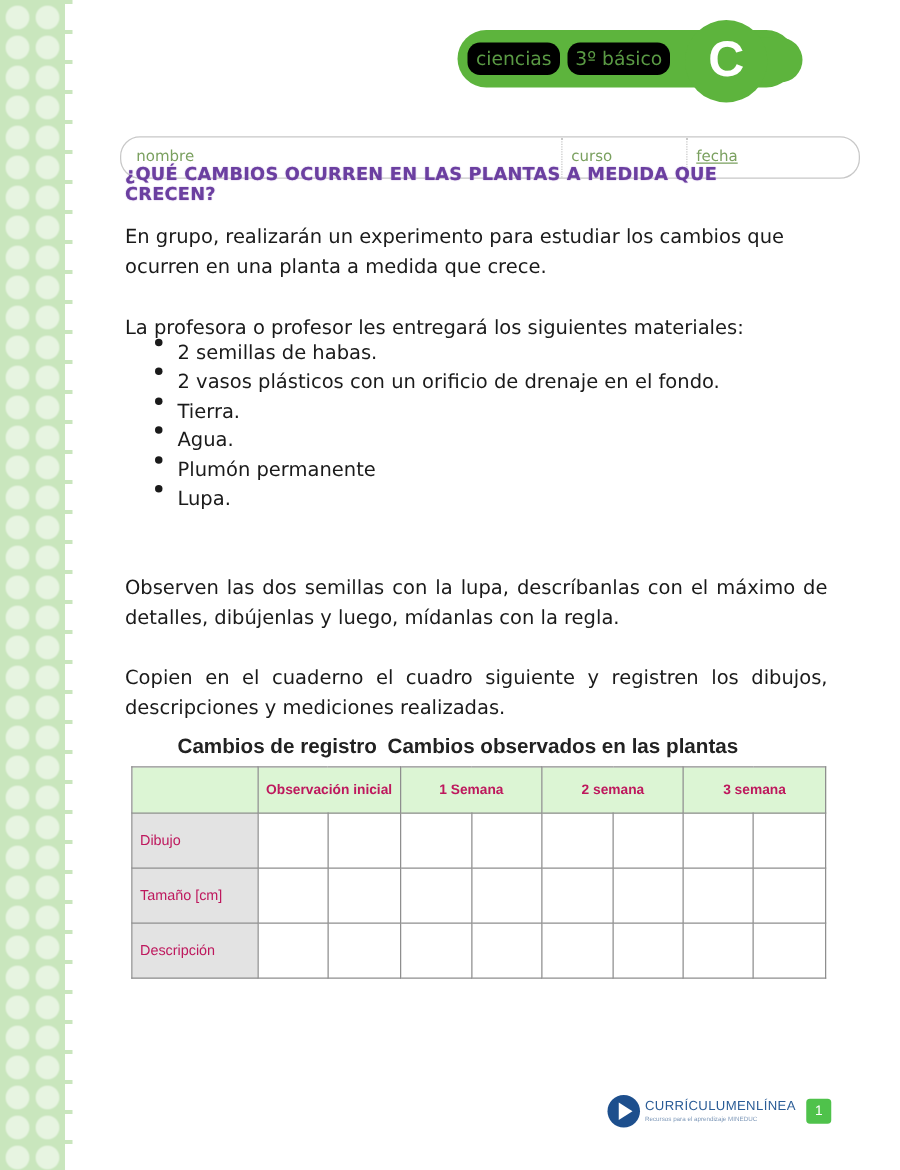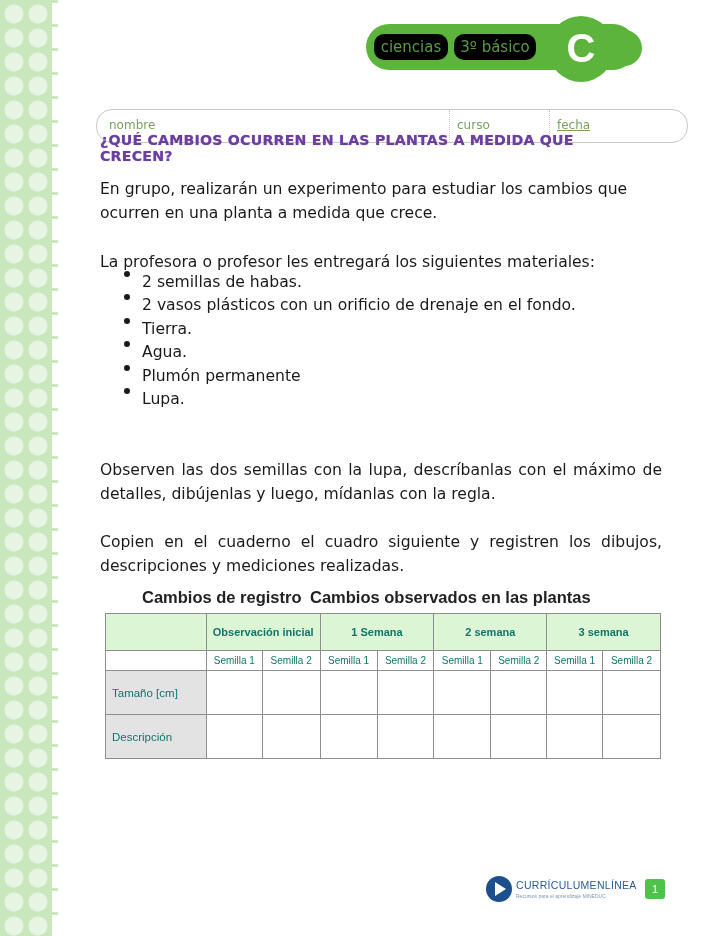--- a/index.html
+++ b/index.html
@@ -86,21 +86,21 @@
   
   .table-caption {
     position:absolute; left:142px; top:588px;
     font-family:"Liberation Sans", sans-serif; font-weight:bold; font-size:16.5px; color:#222;
   }
   .cap2 { left:310px; }
   table.record {
     position:absolute; left:105px; top:613px; width:556px;
     border-collapse:collapse;
     font-family:"Liberation Sans", sans-serif;
-    color:#0f766e;
+    color:#be185d;
   }
   table.record td, table.record th {
     border:1px solid #8e8e8e; padding:0;
   }
   .row-head th { background:#dcf5d4; height:36px; font-size:11px; font-weight:bold; line-height:14px; }
   .row-sub td { height:19px; font-size:10px; text-align:center; }
   .row-body td { height:43px; }
   .row-body td.rlabel { background:#e3e3e3; font-size:11.5px; padding-left:6px; }
   .corner-head { background:#dcf5d4; }
 
@@ -197,30 +197,30 @@
       <col style="width:58px">
   </colgroup>
   <tbody>
       <tr class="row-head">
     <th class="corner-head"></th>
     <th colspan="2">Observación inicial</th>
     <th colspan="2">1 Semana</th>
     <th colspan="2">2 semana</th>
     <th colspan="2">3 semana</th>
   </tr>
-  <tr class="row-sub">
-    <td></td>
-    <td>Semilla 1</td>
-    <td>Semilla 2</td>
-    <td>Semilla 1</td>
-    <td>Semilla 2</td>
-    <td>Semilla 1</td>
-    <td>Semilla 2</td>
-    <td>Semilla 1</td>
-    <td>Semilla 2</td>
+  <tr class="row-body">
+    <td class="rlabel">Dibujo</td>
+    <td></td>
+        <td></td>
+    <td></td>
+        <td></td>
+    <td></td>
+        <td></td>
+    <td></td>
+        <td></td>
   </tr>
   <tr class="row-body">
     <td class="rlabel">Tamaño [cm]</td>
     <td></td>
         <td></td>
     <td></td>
         <td></td>
     <td></td>
         <td></td>
     <td></td>

